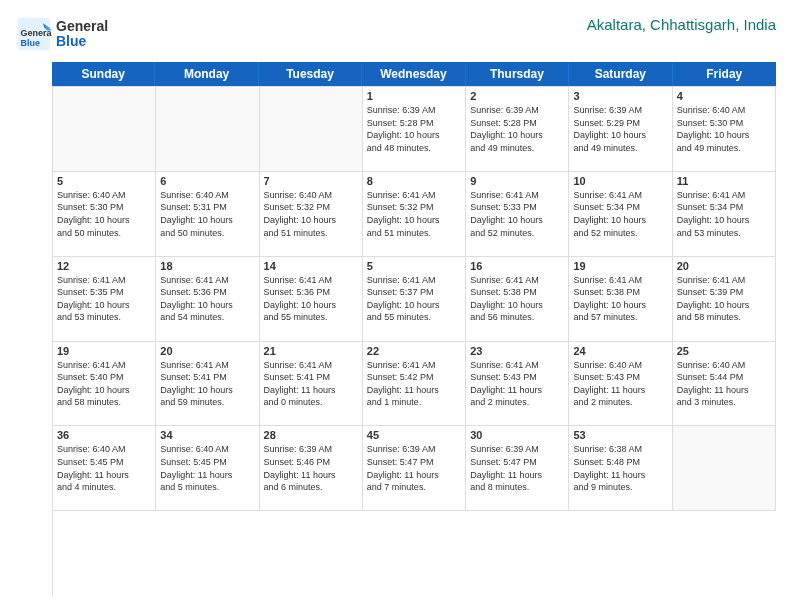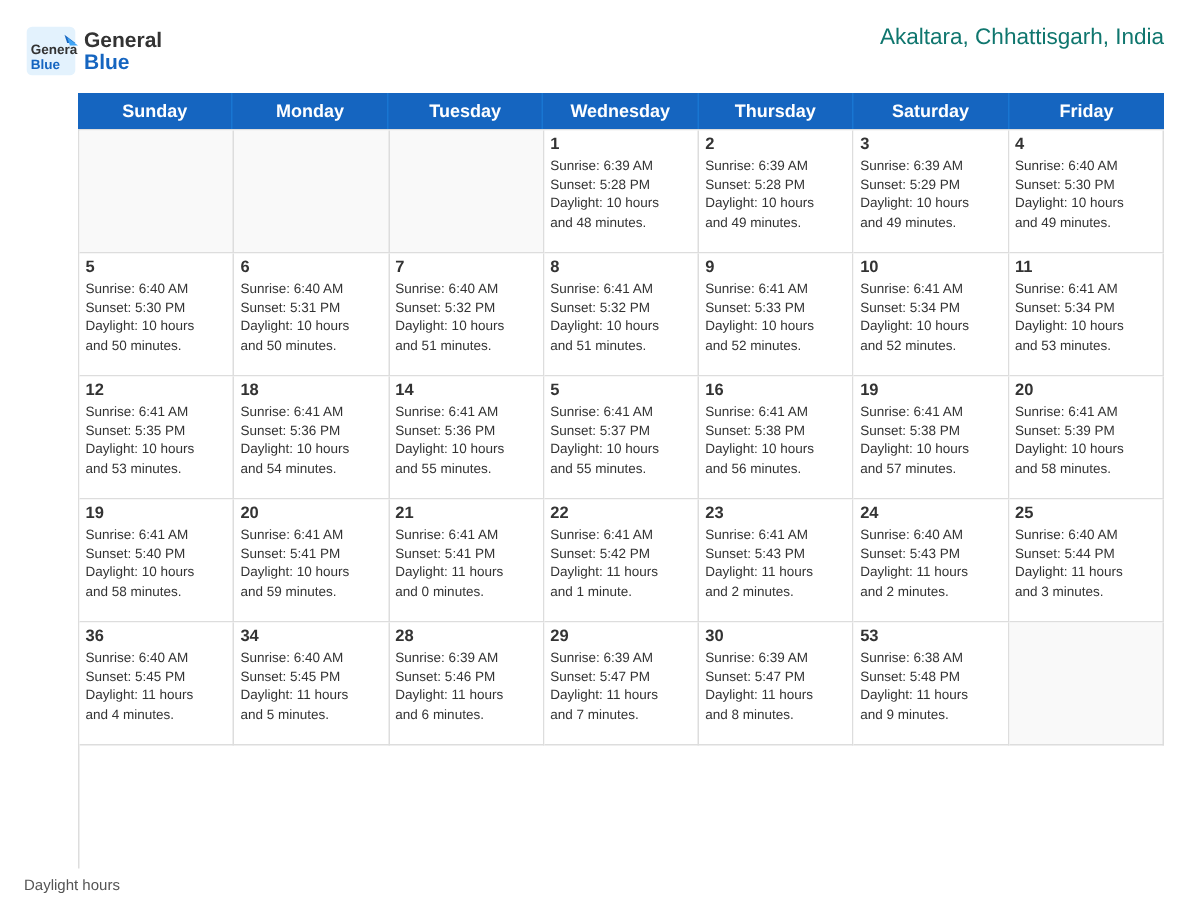--- a/index.html
+++ b/index.html
@@ -331,21 +331,21 @@
 and 5 minutes.</div>
         </div>
         <div class="cal-cell">
           <span class="day-num">28</span>
           <div class="day-info" style="white-space: pre-line;">Sunrise: 6:39 AM
 Sunset: 5:46 PM
 Daylight: 11 hours
 and 6 minutes.</div>
         </div>
         <div class="cal-cell">
-          <span class="day-num">29</span>
+          <span class="day-num">45</span>
           <div class="day-info" style="white-space: pre-line;">Sunrise: 6:39 AM
 Sunset: 5:47 PM
 Daylight: 11 hours
 and 7 minutes.</div>
         </div>
         <div class="cal-cell">
           <span class="day-num">30</span>
           <div class="day-info" style="white-space: pre-line;">Sunrise: 6:39 AM
 Sunset: 5:47 PM
 Daylight: 11 hours
@@ -355,16 +355,13 @@
           <span class="day-num">53</span>
           <div class="day-info" style="white-space: pre-line;">Sunrise: 6:38 AM
 Sunset: 5:48 PM
 Daylight: 11 hours
 and 9 minutes.</div>
         </div>
         <div class="cal-cell empty"></div>
       </div>
   </div>
 
-  <div class="footer">
-    <span>Daylight hours</span>
-  </div>
 </div>
 
 </body></html>

